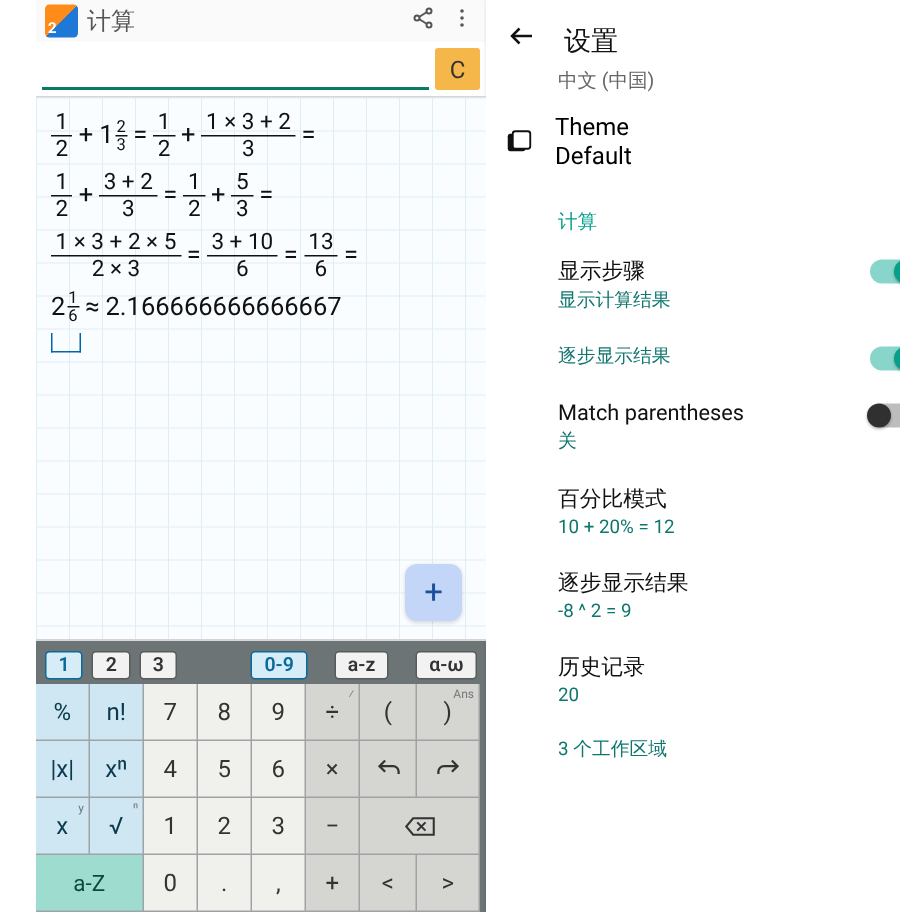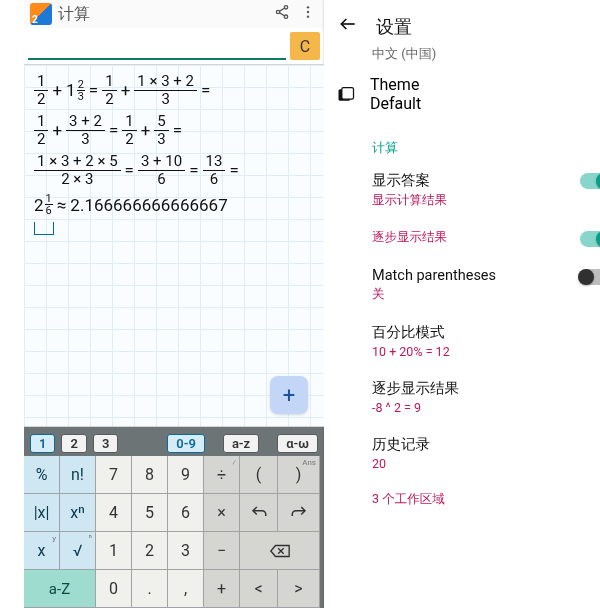--- a/index.html
+++ b/index.html
@@ -233,21 +233,21 @@
   padding: 14px 0 4px 48px;
 }
 .item {
   display: flex;
   align-items: flex-start;
   padding: 10px 14px 10px 48px;
   gap: 10px;
 }
 .item .txt { flex: 1; }
 .item .ttl { font-size: 14.5px; color: #111; margin-bottom: 2px; }
-.item .sub { font-size: 12.5px; color: #be185d; }
+.item .sub { font-size: 12.5px; color: #0f766e; }
 .toggle {
   width: 30px;
   height: 16px;
   border-radius: 10px;
   position: relative;
   margin-top: 2px;
 }
 .toggle::after {
   content: "";
   position: absolute;
@@ -479,21 +479,21 @@
           <div class="ttl">Theme</div>
           <div class="sub">Default</div>
         </div>
       </div>
 
       <div class="section-head">计算</div>
 
       <div id="settings-items">
           <div class="item">
             <div class="txt">
-              <div class="ttl">显示答案</div>
+              <div class="ttl">显示步骤</div>
               <div class="sub">显示计算结果</div>
             </div>
             <div class="toggle on"></div>
           </div>
           <div class="item">
             <div class="txt">
               <div class="sub">逐步显示结果</div>
             </div>
             <div class="toggle on"></div>
           </div>

